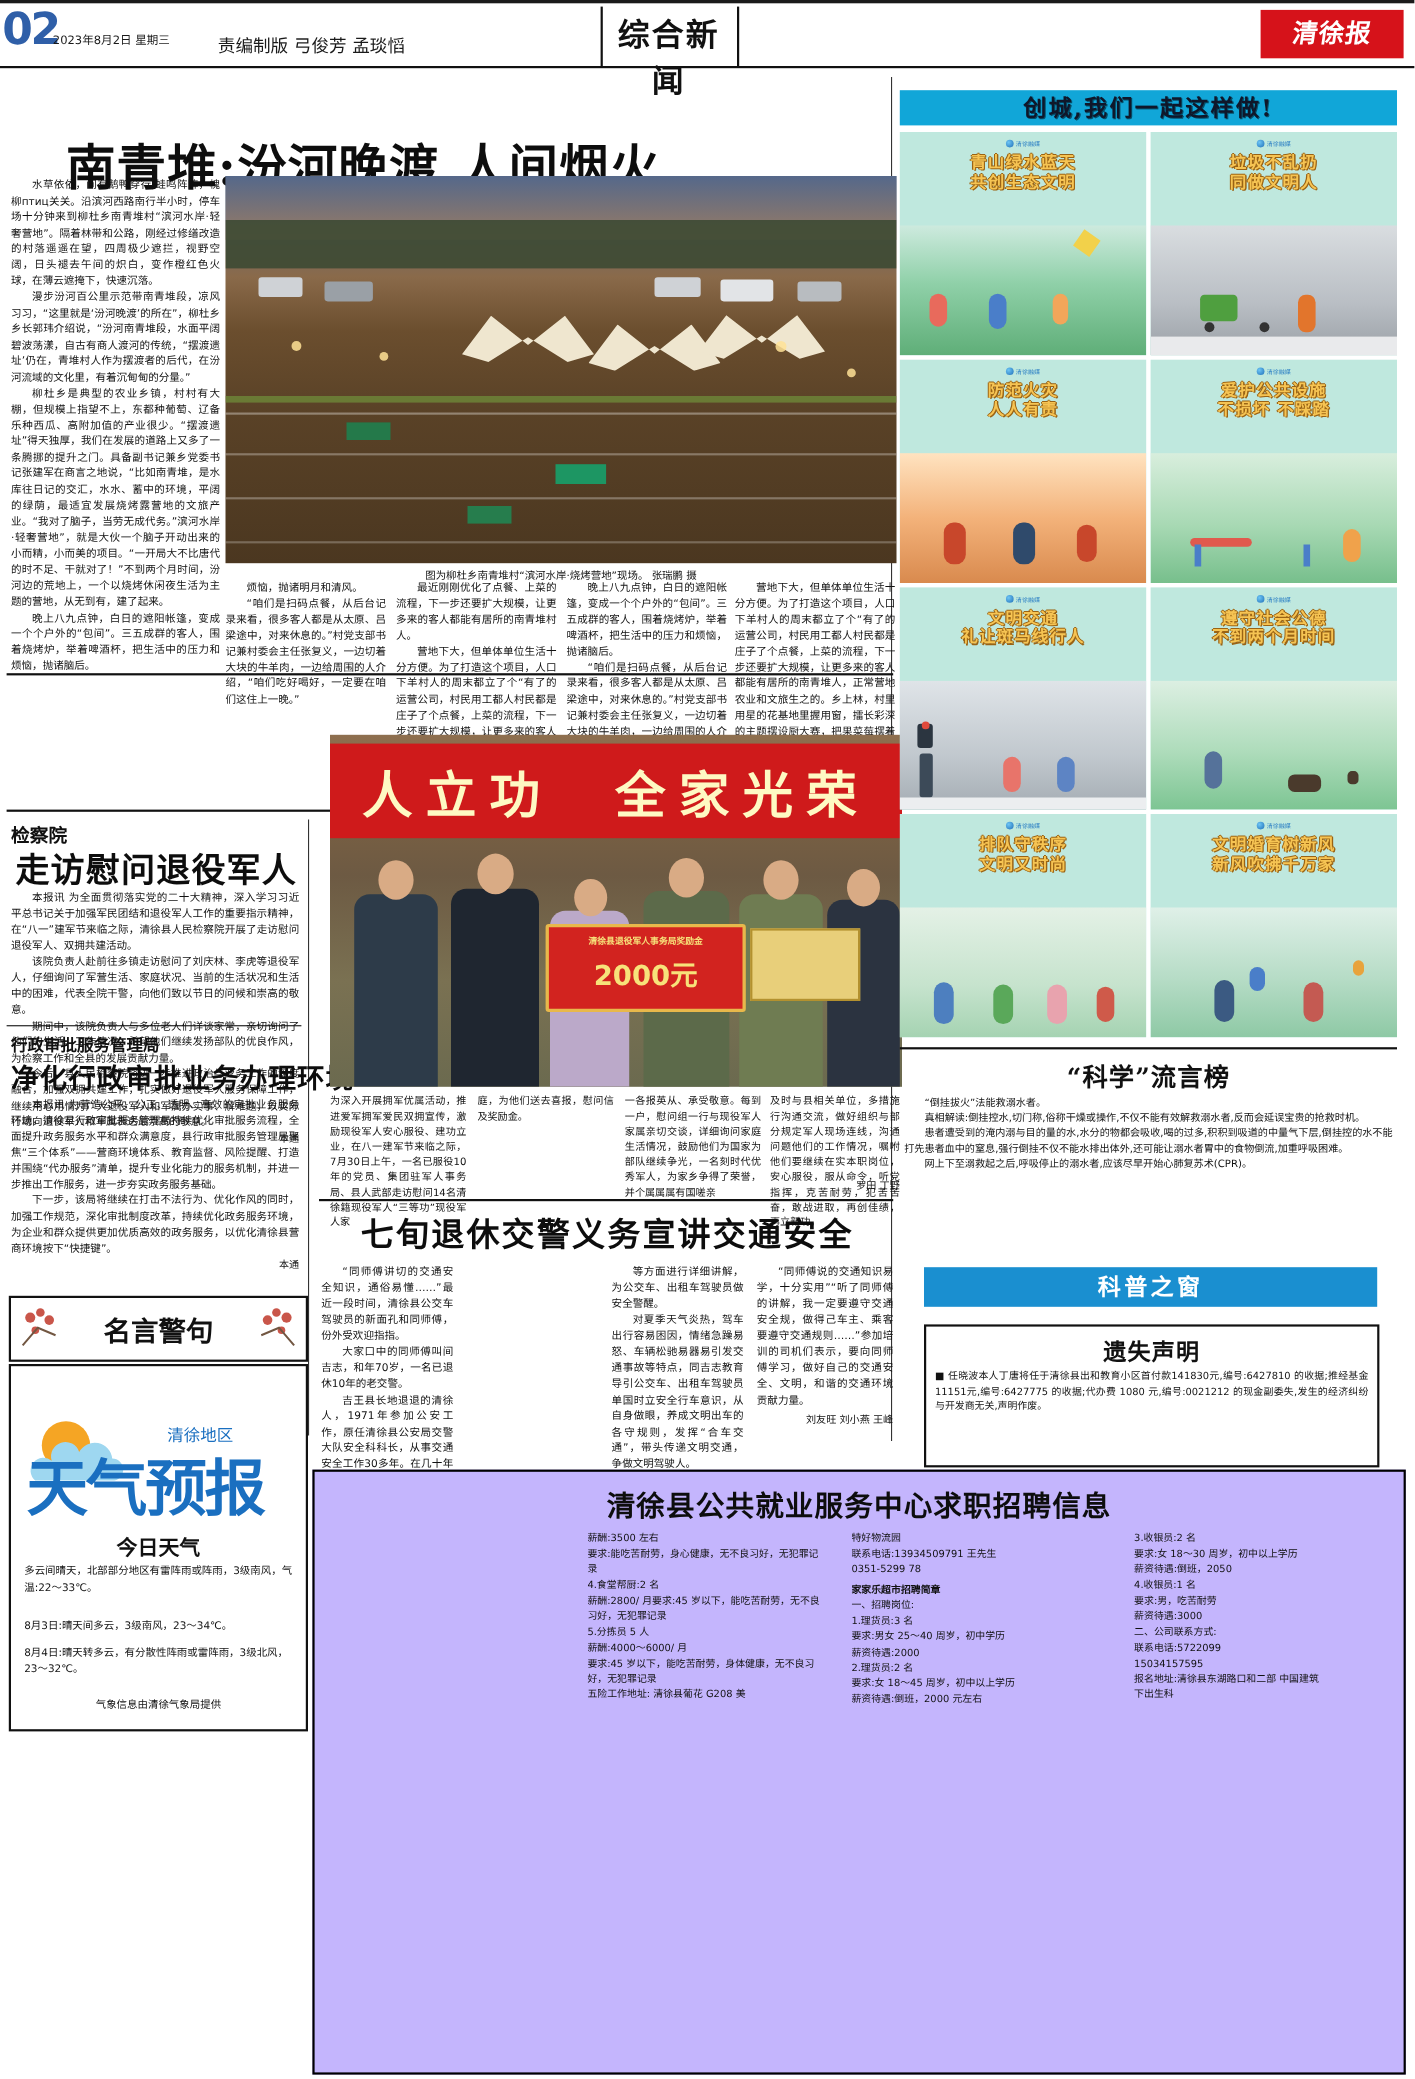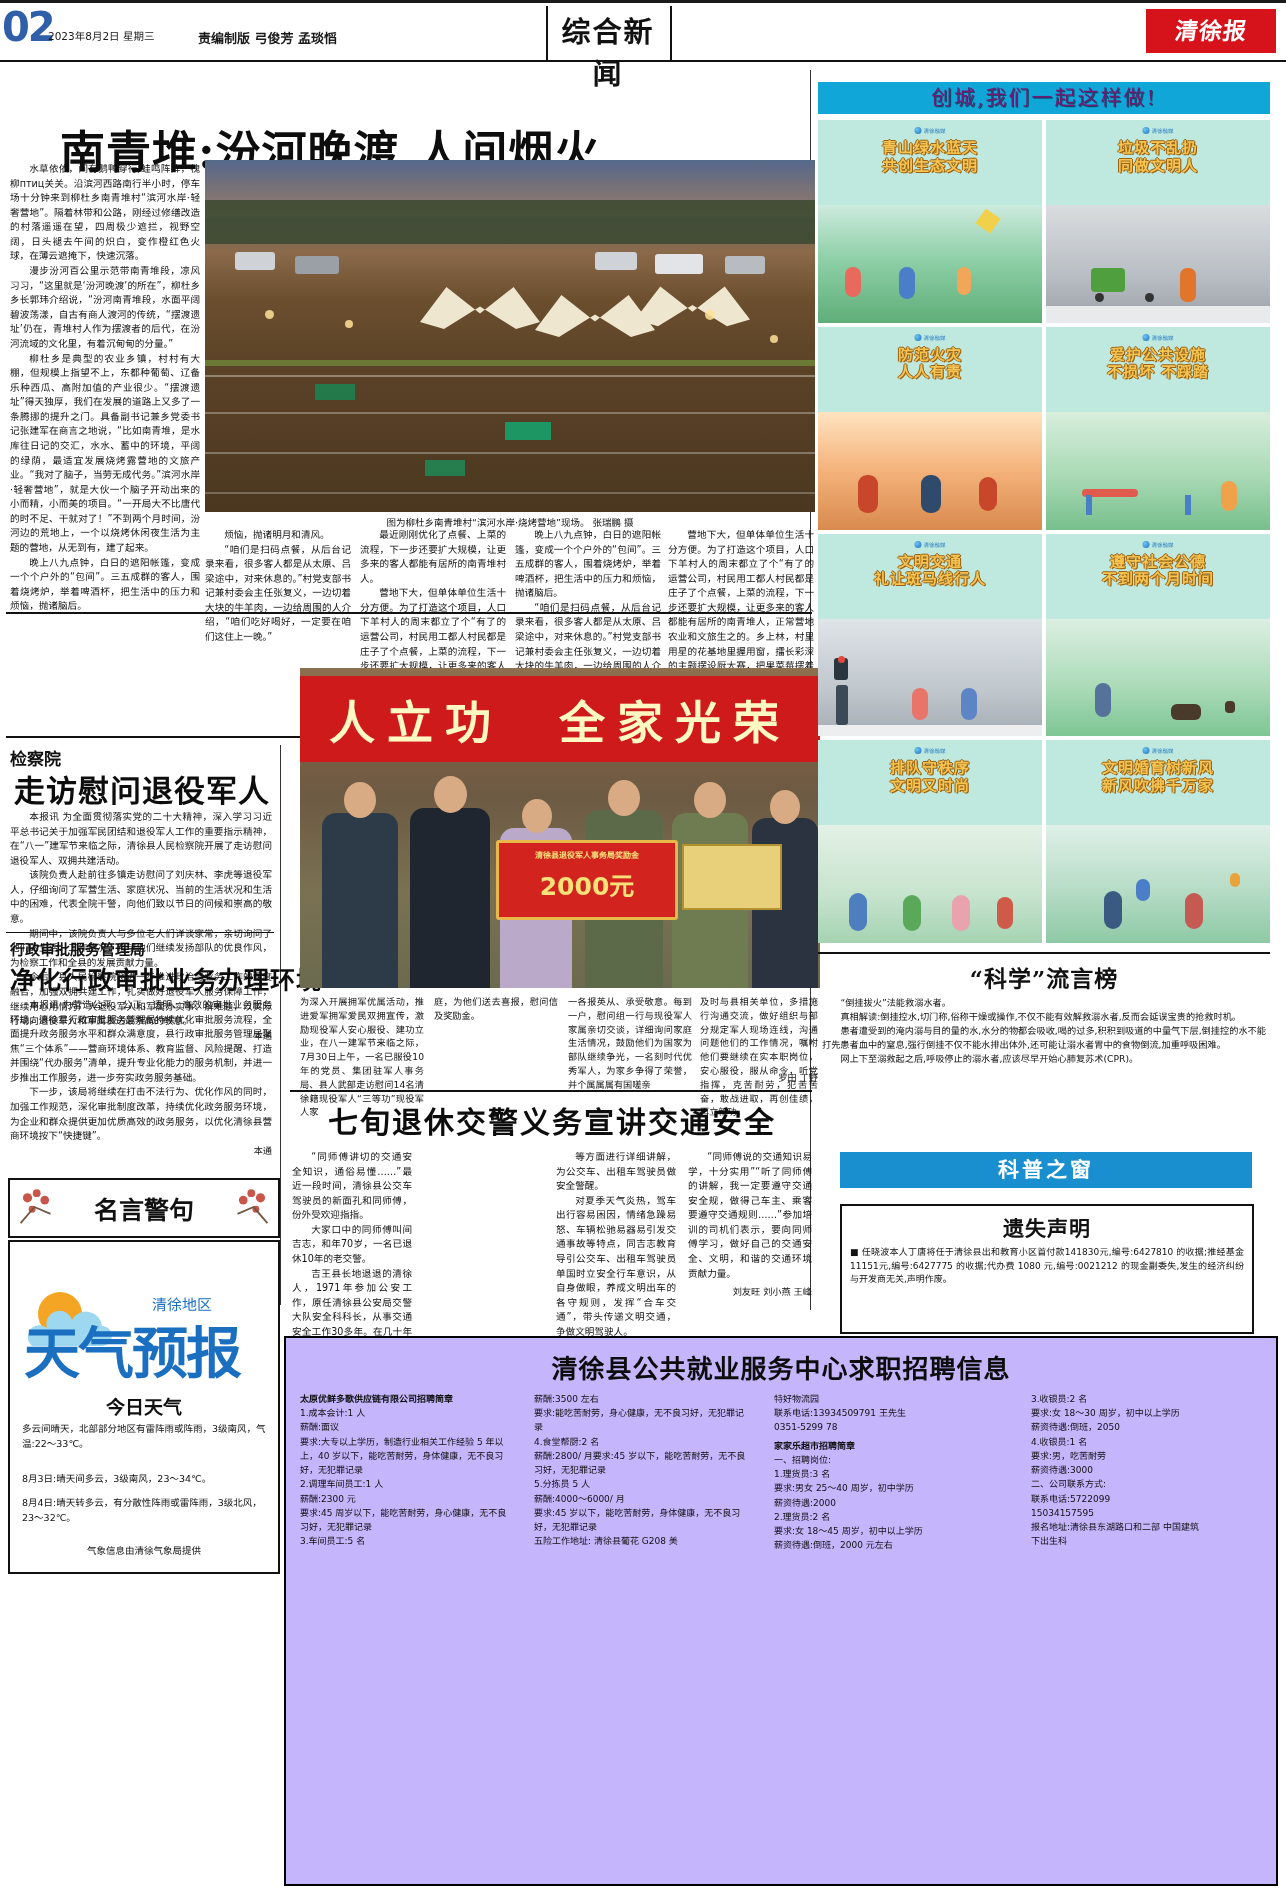--- a/index.html
+++ b/index.html
@@ -10,21 +10,21 @@
     color:#111;
   }
   .page{position:absolute;left:0;top:0;width:1286px;height:1890px;background:#fff;}
 
   
   .masthead{position:absolute;left:0;top:0;width:1286px;height:62px;}
   .mast-rule-top{position:absolute;left:0;top:0;width:1286px;height:3px;background:#1b1b1b;}
   .pagenum{position:absolute;left:2px;top:4px;font-size:40px;font-weight:bold;color:#2f5fa8;
            font-family:"DejaVu Sans","Liberation Sans",sans-serif;letter-spacing:-2px;}
   .mast-date{position:absolute;left:48px;top:28px;font-size:10.5px;color:#1a1a1a;white-space:nowrap;}
-  .mast-editor{position:absolute;left:198px;top:28px;font-size:13px;color:#1a1a1a;white-space:nowrap;font-weight:bold;}
+  .mast-editor{position:absolute;left:198px;top:28px;font-size:16px;color:#1a1a1a;white-space:nowrap;}
   .mast-vline{position:absolute;width:2px;background:#111;top:6px;height:54px;}
   .mast-section{position:absolute;left:548px;top:8px;width:120px;text-align:center;
       font-size:29px;font-weight:bold;letter-spacing:2px;color:#111;
       font-family:"DejaVu Serif","Liberation Serif",serif;}
   .logo-box{position:absolute;right:10px;top:9px;width:130px;height:44px;background:#d6121a;}
   .logo-box span{display:block;color:#fff;font-size:23px;font-weight:bold;letter-spacing:1px;
       text-align:center;line-height:44px;font-family:"DejaVu Serif","Liberation Serif",serif;
       transform:skewX(-8deg);}
   .mast-rule-bot{position:absolute;left:0;top:60px;width:1286px;height:2px;background:#111;}
 
@@ -73,22 +73,22 @@
   .person{position:absolute;bottom:0;border-radius:14px 14px 0 0;}
   .head{position:absolute;border-radius:50%;background:#d9ab85;}
   .cert{position:absolute;background:#d2231f;border:3px solid #e8b84b;border-radius:3px;}
   .cert span{display:block;text-align:center;color:#f7e27a;font-weight:bold;}
 
   .mid-caption{position:absolute;left:300px;top:995px;width:520px;font-size:9.2px;line-height:1.5;
      color:#111;text-align:justify;}
 
   
   .rail-banner{position:absolute;left:818px;top:82px;width:452px;height:32px;background:#11a6d8;}
-  .rail-banner span{display:block;text-align:center;line-height:32px;color:#701a75;font-size:21px;
-     font-weight:normal;letter-spacing:2px;text-shadow:1px 1px 0 #05506b;
+  .rail-banner span{display:block;text-align:center;line-height:32px;color:#0f172a;font-size:21px;
+     font-weight:bold;letter-spacing:2px;text-shadow:1px 1px 0 #05506b;
      font-family:"DejaVu Serif","Liberation Serif",serif;}
   .poster-grid{position:absolute;left:818px;top:120px;width:452px;height:823px;
      display:grid;grid-template-columns:1fr 1fr;grid-template-rows:repeat(4,1fr);gap:4px;}
   .poster{position:relative;overflow:hidden;background:#bfe6de;}
   .poster .pbadge{position:absolute;left:50%;top:7px;transform:translateX(-50%);
      font-size:5.5px;color:#2b7fc4;white-space:nowrap;}
   .poster .pbadge i{display:inline-block;width:7px;height:7px;border-radius:50%;
      background:radial-gradient(circle at 35% 35%,#6ec6f5,#1f6fb8);vertical-align:-1px;margin-right:2px;}
   .poster .ptitle{position:absolute;left:0;top:20px;width:100%;text-align:center;
      font-size:15px;font-weight:bold;line-height:1.18;color:#f6c453;
@@ -450,30 +450,20 @@
          font-family:'DejaVu Serif','Liberation Serif',serif;">今日天气</div>
     <div class="wx-sub" style="position:absolute;left:12px;top:180px;width:244px;">多云间晴天，北部部分地区有雷阵雨或阵雨，3级南风，气温:22～33℃。</div>
     <div class="wx-sub" style="position:absolute;left:12px;top:230px;width:244px;">8月3日:晴天间多云，3级南风，23～34℃。</div>
     <div class="wx-sub" style="position:absolute;left:12px;top:254px;width:244px;">8月4日:晴天转多云，有分散性阵雨或雷阵雨，3级北风，23～32℃。</div>
     <div class="wx-sub" style="position:absolute;left:0;top:302px;width:100%;text-align:center;">气象信息由清徐气象局提供</div>
   </div>
 
   <div class="job-box">
     <div class="job-title">清徐县公共就业服务中心求职招聘信息</div>
 
-    <div class="job-col" style="left:14px;top:54px;width:212px;">
-      <div class="jh">太原优鲜多歌供应链有限公司招聘简章</div>
-      <div>1.成本会计:1 人</div>
-      <div>薪酬:面议</div>
-      <div>要求:大专以上学历，制造行业相关工作经验 5 年以上，40 岁以下，能吃苦耐劳，身体健康，无不良习好，无犯罪记录</div>
-      <div>2.调理车间员工:1 人</div>
-      <div>薪酬:2300 元</div>
-      <div>要求:45 周岁以下，能吃苦耐劳，身心健康，无不良习好，无犯罪记录</div>
-      <div>3.车间员工:5 名</div>
-    </div>
 
     <div class="job-col" style="left:248px;top:54px;width:212px;">
       <div>薪酬:3500 左右</div>
       <div>要求:能吃苦耐劳，身心健康，无不良习好，无犯罪记录</div>
       <div>4.食堂帮厨:2 名</div>
       <div>薪酬:2800/ 月要求:45 岁以下，能吃苦耐劳，无不良习好，无犯罪记录</div>
       <div>5.分拣员 5 人</div>
       <div>薪酬:4000～6000/ 月</div>
       <div>要求:45 岁以下，能吃苦耐劳，身体健康，无不良习好，无犯罪记录</div>
       <div>五险工作地址: 清徐县葡花 G208 美</div>

